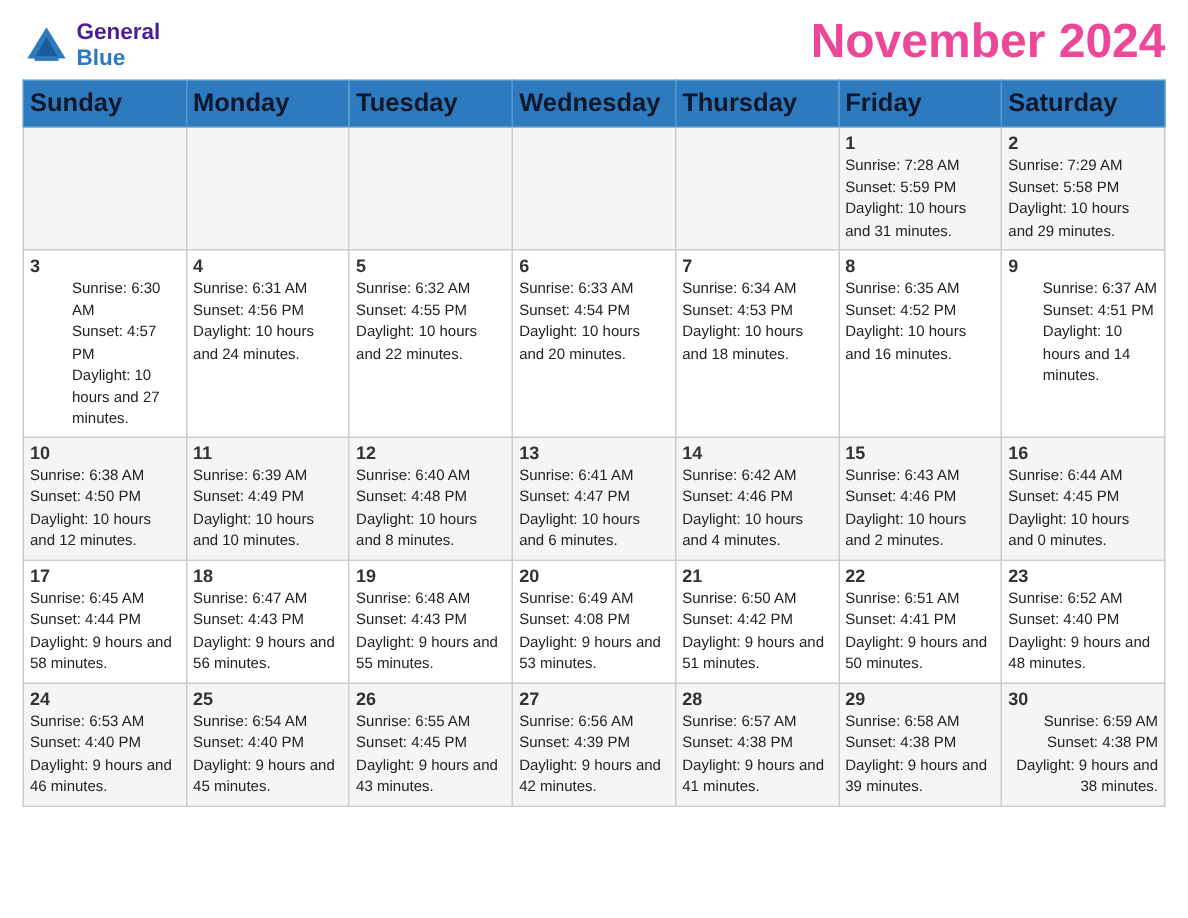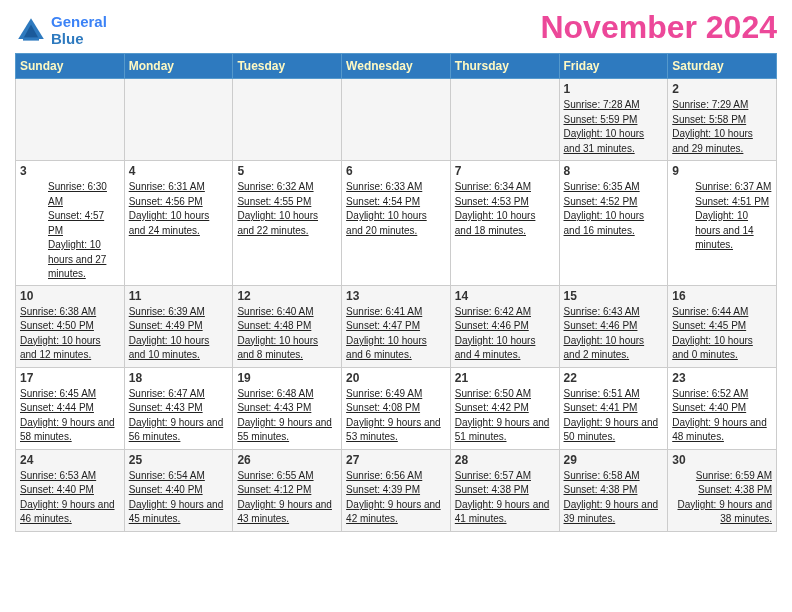--- a/index.html
+++ b/index.html
@@ -28,21 +28,21 @@
       margin-top: 4px;
     }
     .logo-text {
       display: flex;
       flex-direction: column;
       line-height: 1.1;
     }
     .logo-general {
       font-size: 15px;
       font-weight: bold;
-      color: #3b82f6;
+      color: #4c1d95;
     }
     .logo-blue {
       font-size: 15px;
       font-weight: bold;
       color: #2e7abf;
     }
     .logo-icon {
       width: 32px;
       height: 32px;
       margin-right: 4px;
@@ -60,22 +60,22 @@
       font-size: 14px;
       color: #444;
     }
     table {
       width: 100%;
       border-collapse: collapse;
       table-layout: fixed;
     }
     thead tr th {
       background: #2e7abf;
-      color: #fef9c3;
-      font-size: 12px;
+      color: #0f172a;
+      font-size: 17px;
       font-weight: bold;
       padding: 5px 4px;
       text-align: left;
       border: 1px solid #5599cc;
     }
     tbody tr td {
       vertical-align: top;
       border: 1px solid #ccc;
       padding: 3px 4px;
       font-size: 10.2px;
@@ -89,21 +89,20 @@
     .day-num {
       font-size: 12px;
       font-weight: bold;
       display: block;
       margin-bottom: 2px;
     }
     .day-info {
       font-size: 10px;
       line-height: 1.45;
       color: #222;
-      text-decoration: underline;
     }
     .empty-cell {
       background: #fff !important;
     }
     tbody tr:nth-child(odd) .empty-cell {
       background: #f5f5f5 !important;
     }
   </style>
 </head>
 <body>
@@ -300,21 +299,21 @@
           </td>
           <td>
             <span class="day-num">25</span>
             <div class="day-info" style="white-space: pre-line;">Sunrise: 6:54 AM
 Sunset: 4:40 PM
 Daylight: 9 hours and 45 minutes.</div>
           </td>
           <td>
             <span class="day-num">26</span>
             <div class="day-info" style="white-space: pre-line;">Sunrise: 6:55 AM
-Sunset: 4:12 PM
+Sunset: 4:45 PM
 Daylight: 9 hours and 43 minutes.</div>
           </td>
           <td>
             <span class="day-num">27</span>
             <div class="day-info" style="white-space: pre-line;">Sunrise: 6:56 AM
 Sunset: 4:39 PM
 Daylight: 9 hours and 42 minutes.</div>
           </td>
           <td>
             <span class="day-num">28</span>

